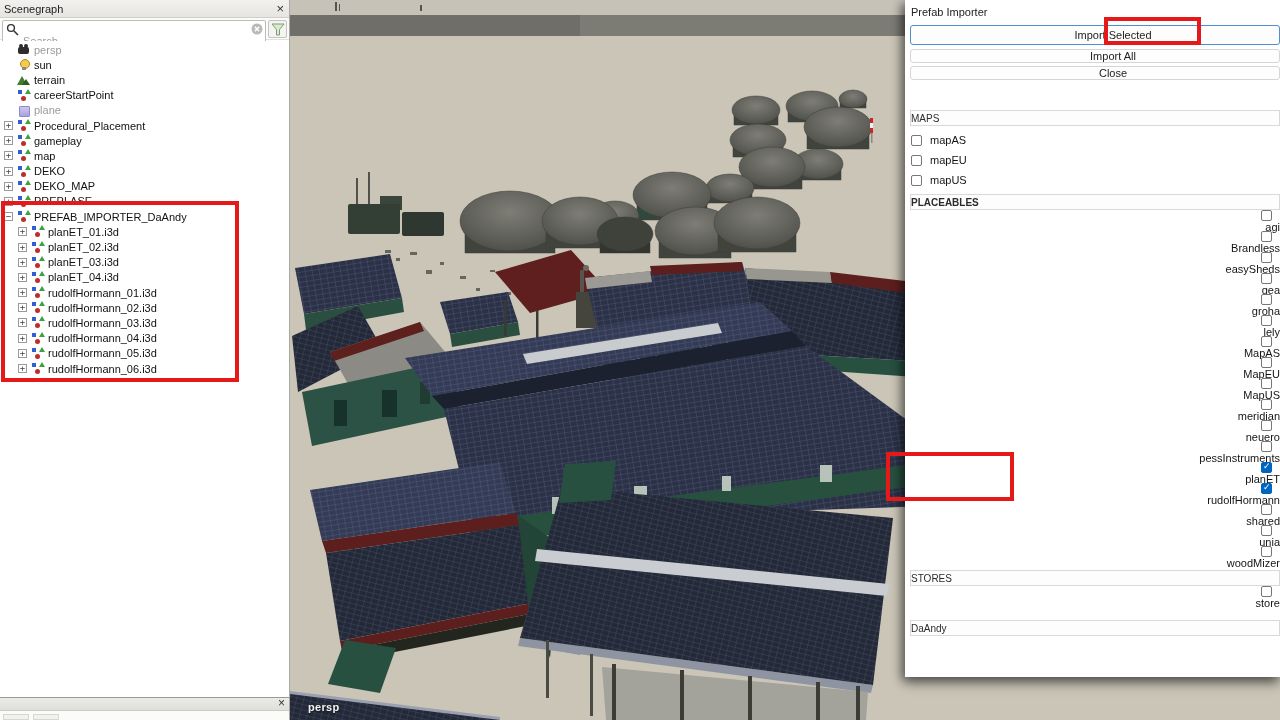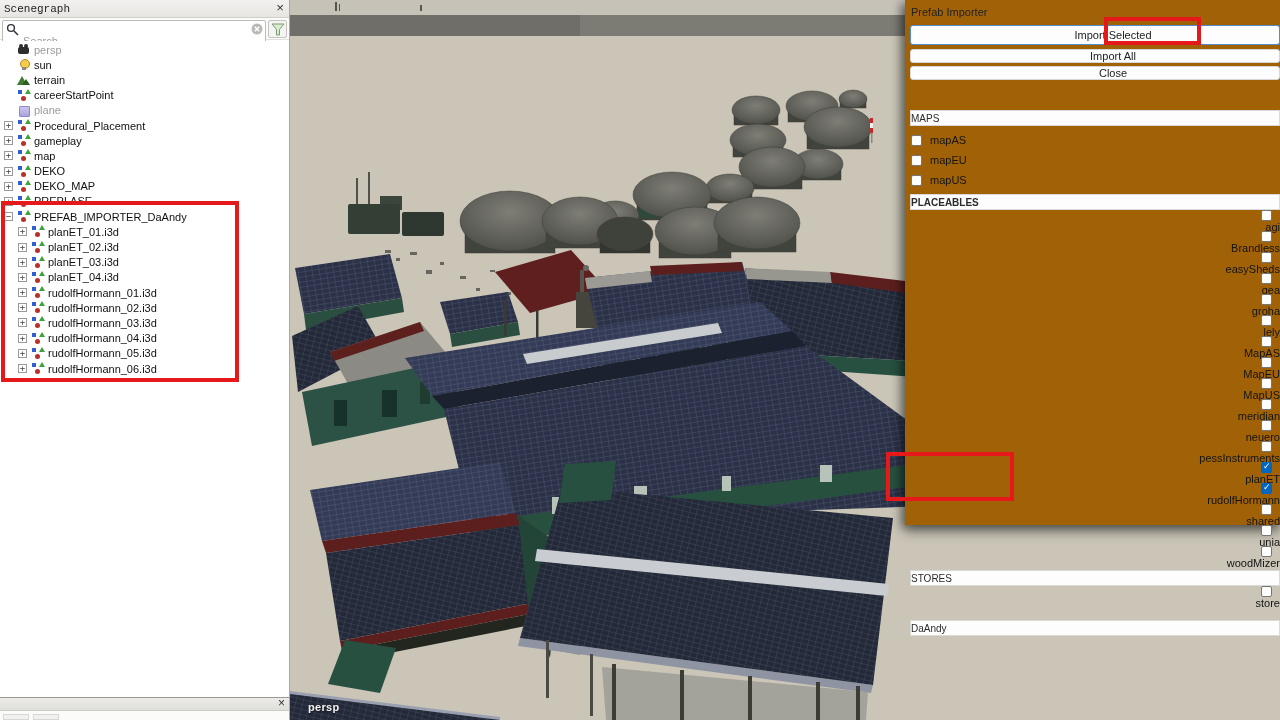--- a/index.html
+++ b/index.html
@@ -8,21 +8,21 @@
 
   
   #scene { position:absolute; left:290px; top:0; width:990px; height:720px; display:block; }
   #persp-label { position:absolute; left:308px; top:701px; color:#f2f2ee; font-size:11px; font-weight:bold;
                  text-shadow:0 1px 2px rgba(0,0,0,.6); z-index:2; letter-spacing:.3px; }
 
   
   #sg-panel { position:absolute; left:0; top:0; width:290px; height:697px; background:#fff;
               border-right:1px solid #a9a8a4; z-index:3; }
   #sg-title { height:18px; background:linear-gradient(#f2f1ef,#e6e5e2); border-bottom:1px solid #cfcecb;
-              font-size:11px; color:#1d1d1d; padding:3px 4px 0 4px; position:relative;font-family:Liberation Mono, monospace; }
+              font-size:11px; color:#1d1d1d; padding:3px 4px 0 4px; position:relative; }
   .panel-x { position:absolute; right:5px; top:1px; font-size:13px; color:#333; cursor:default; line-height:16px; }
   #sg-search { position:relative; height:22px; border-bottom:1px solid #e2e1de; background:#fbfbfa; }
   #sg-search input { position:absolute; left:2px; top:2px; width:264px; height:26px; border:1px solid #bdbcb9;
                      border-radius:2px; font-size:11px; padding:16px 18px 0 20px; color:#333; background:#fff; outline:none; }
   #sg-search input::placeholder { color:#9a9a98; }
   .search-glass { position:absolute; left:6px; top:5px; z-index:2; }
   .search-clear { position:absolute; left:251px; top:5px; z-index:2; }
   .filter-btn { position:absolute; right:2px; top:2px; width:19px; height:18px; border:1px solid #c4c3c0;
                 border-radius:2px; background:#f4f4f2; display:flex; align-items:center; justify-content:center; }
   #sg-tree { position:absolute; left:0; top:41px; right:0; bottom:0; overflow:hidden; background:#fff; padding-top:1px; }
@@ -52,21 +52,21 @@
                      background:linear-gradient(#cdc8f0,#a9a2dd); border:1px solid #8f88c9; border-radius:1px; }
 
   
   #panel2 { position:absolute; left:0; top:697px; width:290px; height:23px; background:#fbfbfa;
             border-top:1px solid #9a9996; border-right:1px solid #a9a8a4; z-index:3; }
   #panel2-header { height:13px; background:linear-gradient(#ecebe8,#dededa); border-bottom:1px solid #cccbc8; position:relative; }
   #panel2-header .panel-x { top:-3px; right:4px; font-size:12px; }
   #panel2 .mini-btn { position:absolute; top:16px; width:26px; height:6px; background:#f1f1ef; border:1px solid #d8d7d4; }
 
   
-  #pi-panel { position:absolute; left:905px; top:0; width:375px; height:525px; background:#a16207; z-index:4;
+  #pi-panel { position:absolute; left:905px; top:0; width:375px; height:677px; background:#ffffff; z-index:4;
               box-shadow:-4px 3px 9px rgba(0,0,0,.38), 0 6px 12px rgba(0,0,0,.4); }
   #pi-title { font-size:11px; color:#222; padding:6px 0 0 6px; height:18px; }
   .pi-btn { display:block; width:calc(100% - 5px); margin:0 0 0 5px; background:#fdfdfd; border:1px solid #d6d6d4;
             border-radius:3px; font-size:11px; color:#222; text-align:center; font-family:inherit;padding-left:36px; }
   .pi-btn.primary { height:20px; margin-top:7px; border:1px solid #4f8fd0; line-height:18px; }
   .pi-btn.flat { height:14px; line-height:12px; }
   #btn-import-all { margin-top:4px; }
   #btn-close { margin-top:3px; }
   .pi-header { height:16px; line-height:15px; width:calc(100% - 5px); margin-left:5px; background:#fdfdfd;
                border:1px solid #d9d9d7; font-size:10px; color:#2b2b2b; }

